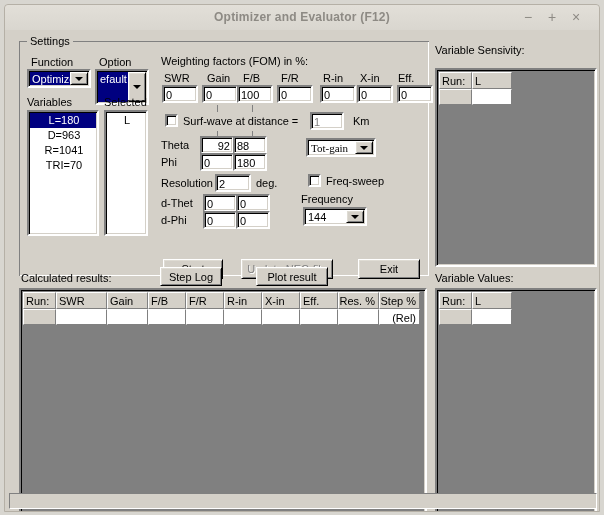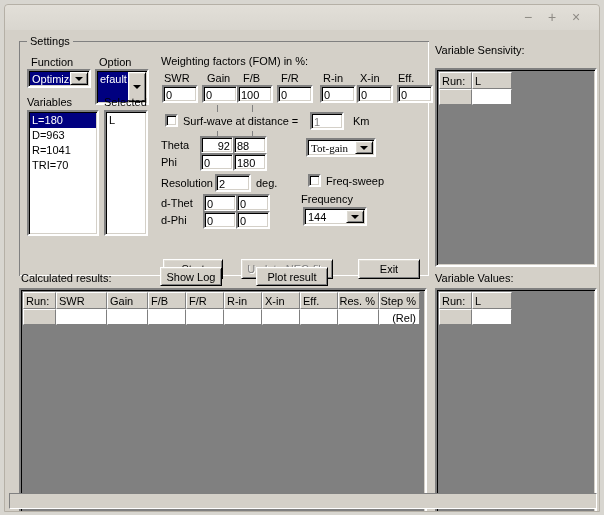--- a/index.html
+++ b/index.html
@@ -115,21 +115,21 @@
   }
 
   
   .listbox{
     position:absolute;box-sizing:border-box;background:#ffffff;
     border:2px solid;
     border-color:#808080 #ffffff #ffffff #808080;
     box-shadow:inset 1px 1px 0 #000000, inset -1px -1px 0 #d4d0c8;
     overflow:hidden;padding:1px;
   }
-  .listbox .item{font-size:11px;line-height:15px;padding-left:2px;white-space:nowrap;}
+  .listbox .item{font-size:11px;line-height:15px;padding-left:2px;white-space:nowrap;text-align:center;}
   .listbox .item.sel{background:#000080;color:#ffffff;}
 
   
   .chk{position:absolute;width:13px;height:13px;box-sizing:border-box;
     background:#ffffff;
     border:2px solid;border-color:#808080 #ffffff #ffffff #808080;
     box-shadow:inset 1px 1px 0 #000000, inset -1px -1px 0 #d4d0c8;}
 
   
   .panel{
@@ -161,20 +161,21 @@
     box-sizing:border-box;background:#d4d0c8;
     border:1px solid;border-color:#808080 #ffffff #ffffff #808080;
   }
 </style>
 </head>
 <body>
 
 <div id="window">
 
   <div id="titlebar">
+    <div id="titletext">Optimizer and Evaluator (F12)</div>
     <div class="wbtn" id="btn-min">−</div>
     <div class="wbtn" id="btn-max">+</div>
     <div class="wbtn" id="btn-close">×</div>
   </div>
 
   <div id="client">
 
     <div class="group" style="left:14px;top:11px;width:410px;height:235px;"></div>
     <div class="grouplabel" style="left:22px;top:5px;">Settings</div>
 
@@ -272,21 +273,21 @@
       <div class="arrow">
           <i></i>
         </div>
     </div>
 
     <div class="btn" style="left:158px;top:229px;width:60px;height:20px;">Start</div>
     <div class="btn disabled" style="left:236px;top:229px;width:92px;height:20px;">Update NEC-file</div>
     <div class="btn" style="left:353px;top:229px;width:62px;height:20px;">Exit</div>
 
     <div class="lbl" style="left:16px;top:242px;">Calculated results:</div>
-    <div class="btn" style="left:155px;top:237px;width:62px;height:19px;">Show Log</div>
+    <div class="btn" style="left:155px;top:237px;width:62px;height:19px;">Step Log</div>
     <div class="btn" style="left:251px;top:237px;width:72px;height:19px;">Plot result</div>
 
     <div class="panel" style="left:14px;top:258px;width:408px;height:231px;">
       <div class="grid">
 
         <div class="gcell head" style="left:0px;top:0px;width:33px;height:17px;">Run:</div>
         <div class="gcell head" style="left:33px;top:0px;width:51px;height:17px;">SWR</div>
         <div class="gcell head" style="left:84px;top:0px;width:41px;height:17px;">Gain</div>
         <div class="gcell head" style="left:125px;top:0px;width:38px;height:17px;">F/B</div>
         <div class="gcell head" style="left:163px;top:0px;width:38px;height:17px;">F/R</div>

